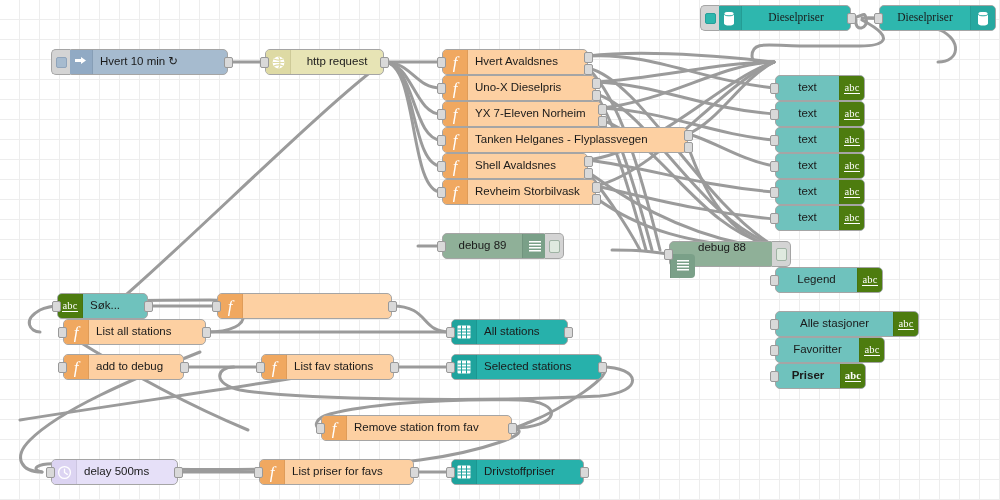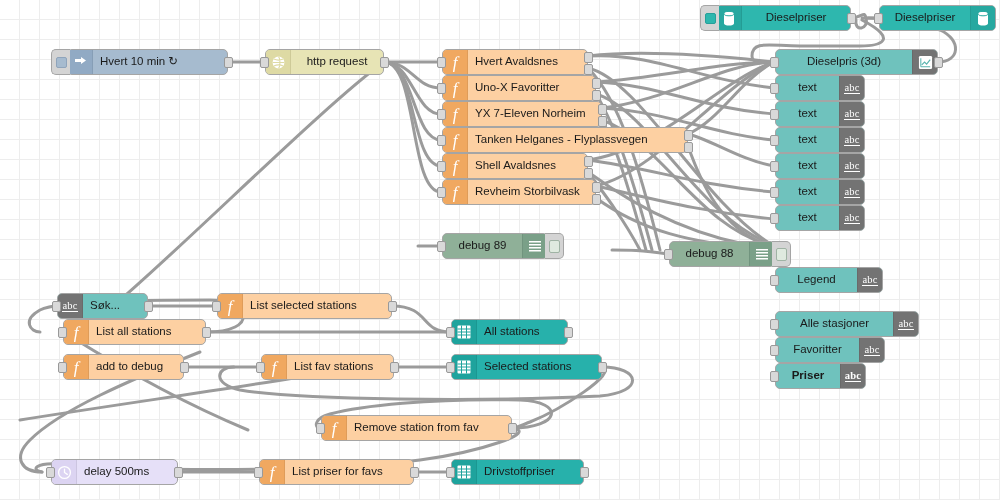--- a/index.html
+++ b/index.html
@@ -59,28 +59,28 @@
   .port.out{right:-6px;}
   .port.out2{right:-6px;top:2px;}
   .port.out2b{right:-6px;top:14px;}
 
   
   .n-inject   {background:#a6bbcf;}
   .n-http     {background:#e7e4b5;}
   .n-func     {background:#fdd0a2;}
   .n-debug    {background:#8fb098;}
   .n-ui       {background:#6fc2bd;}
-  .n-uidark   {background:#2eb7ae;}
+  .n-uidark   {background:#2eb7ae;font-family:Liberation Serif, serif;}
   .n-uitable  {background:#27b1ab;}
   .n-delay    {background:#e6e0f8;}
   .n-func .ic {background:#f0a860;}
   .n-debug .ic{background:#7aa088;}
   .n-inject .ic{background:#91aac4;}
   .n-http .ic {background:#dedaa4;}
-  .n-ui .ic   {background:#737373;}
+  .n-ui .ic   {background:#4d7c0f;}
   .n-uidark .ic{background:#27a8a0;}
   .n-uitable .ic{background:#1ea39d;}
   .n-delay .ic{background:#dcd4f2;}
 
   
   .btn{
     position:absolute;left:-17px;top:-1px;width:19px;height:26px;
     box-sizing:border-box;
     border:1px solid #a5a5a5;border-right:none;border-radius:5px 0 0 5px;
     background:#d4d4d4;display:flex;align-items:center;justify-content:center;
@@ -225,21 +225,21 @@
     <div class="lbl left">Hvert Avaldsnes</div>
     <div class="port in"></div>
     <div class="port out2"></div>
     <div class="port out2b"></div>
   </div>
 
   <div class="node n-func italic" style="left:442px;top:75px;width:154px;">
     <div class="ic l">
         <span class="fglyph">f</span>
       </div>
-    <div class="lbl left">Uno-X Favoritter</div>
+    <div class="lbl left">Uno-X Dieselpris</div>
     <div class="port in"></div>
     <div class="port out2"></div>
     <div class="port out2b"></div>
   </div>
 
   <div class="node n-func italic" style="left:442px;top:101px;width:160px;">
     <div class="ic l">
         <span class="fglyph">f</span>
       </div>
     <div class="lbl left">YX 7-Eleven Norheim</div>
@@ -289,21 +289,21 @@
             <rect y="10" width="12" height="1.5"></rect>
           </g>
         </svg>
     </div>
     <div class="port in"></div>
     <div class="dbtn">
         <i></i>
       </div>
   </div>
 
-  <div class="node n-debug italic" style="left:669px;top:241px;width:106px;">
+  <div class="node n-debug italic" style="left:669px;top:241px;width:106px;flex-direction:column;">
     <div class="lbl center">debug 88</div>
     <div class="ic r">
       <svg width="12" height="13" viewBox="0 0 12 13">
           <g fill="#fff">
             <rect y="1" width="12" height="1.5"></rect>
             <rect y="4" width="12" height="1.5"></rect>
             <rect y="7" width="12" height="1.5"></rect>
             <rect y="10" width="12" height="1.5"></rect>
           </g>
         </svg>
@@ -334,32 +334,20 @@
     <div class="ic r">
       <svg width="12" height="15" viewBox="0 0 12 15">
           <ellipse cx="6" cy="2.6" rx="5" ry="2.2" fill="#fff"></ellipse>
           <path d="M1 2.6v9.8c0 1.2 2.3 2.2 5 2.2s5-1 5-2.2V2.6" fill="#fff"></path>
           <ellipse cx="6" cy="2.6" rx="5" ry="2.2" fill="none" stroke="#27a8a0" stroke-width="1"></ellipse>
         </svg>
     </div>
     <div class="port in"></div>
   </div>
 
-  <div class="node n-ui" style="left:775px;top:49px;width:163px;">
-    <div class="lbl center">Dieselpris (3d)</div>
-    <div class="ic r">
-      <svg width="15" height="15" viewBox="0 0 16 16">
-          <rect x="1" y="1" width="14" height="14" rx="1.5" fill="#fff"></rect>
-          <path d="M3 12.5V3.5M3 12.5h10" stroke="#5ab4af" stroke-width="1.1" fill="none"></path>
-          <path d="M4 10.5l3-3 2.2 2.2L13 5" stroke="#5ab4af" stroke-width="1.3" fill="none"></path>
-        </svg>
-    </div>
-    <div class="port in"></div>
-    <div class="port out"></div>
-  </div>
 
   <div class="node n-ui" style="left:775px;top:75px;width:90px;">
     <div class="lbl center">text</div>
     <div class="ic r">
         <span class="abc">abc</span>
       </div>
     <div class="port in"></div>
   </div>
   <div class="node n-ui" style="left:775px;top:101px;width:90px;">
     <div class="lbl center">text</div>
@@ -442,21 +430,20 @@
       </div>
     <div class="lbl left">List all stations</div>
     <div class="port in"></div>
     <div class="port out"></div>
   </div>
 
   <div class="node n-func italic" style="left:217px;top:293px;width:175px;">
     <div class="ic l">
         <span class="fglyph">f</span>
       </div>
-    <div class="lbl left">List selected stations</div>
     <div class="port in"></div>
     <div class="port out"></div>
   </div>
 
   <div class="node n-func italic" style="left:63px;top:354px;width:121px;">
     <div class="ic l">
         <span class="fglyph">f</span>
       </div>
     <div class="lbl left">add to debug</div>
     <div class="port in"></div>

